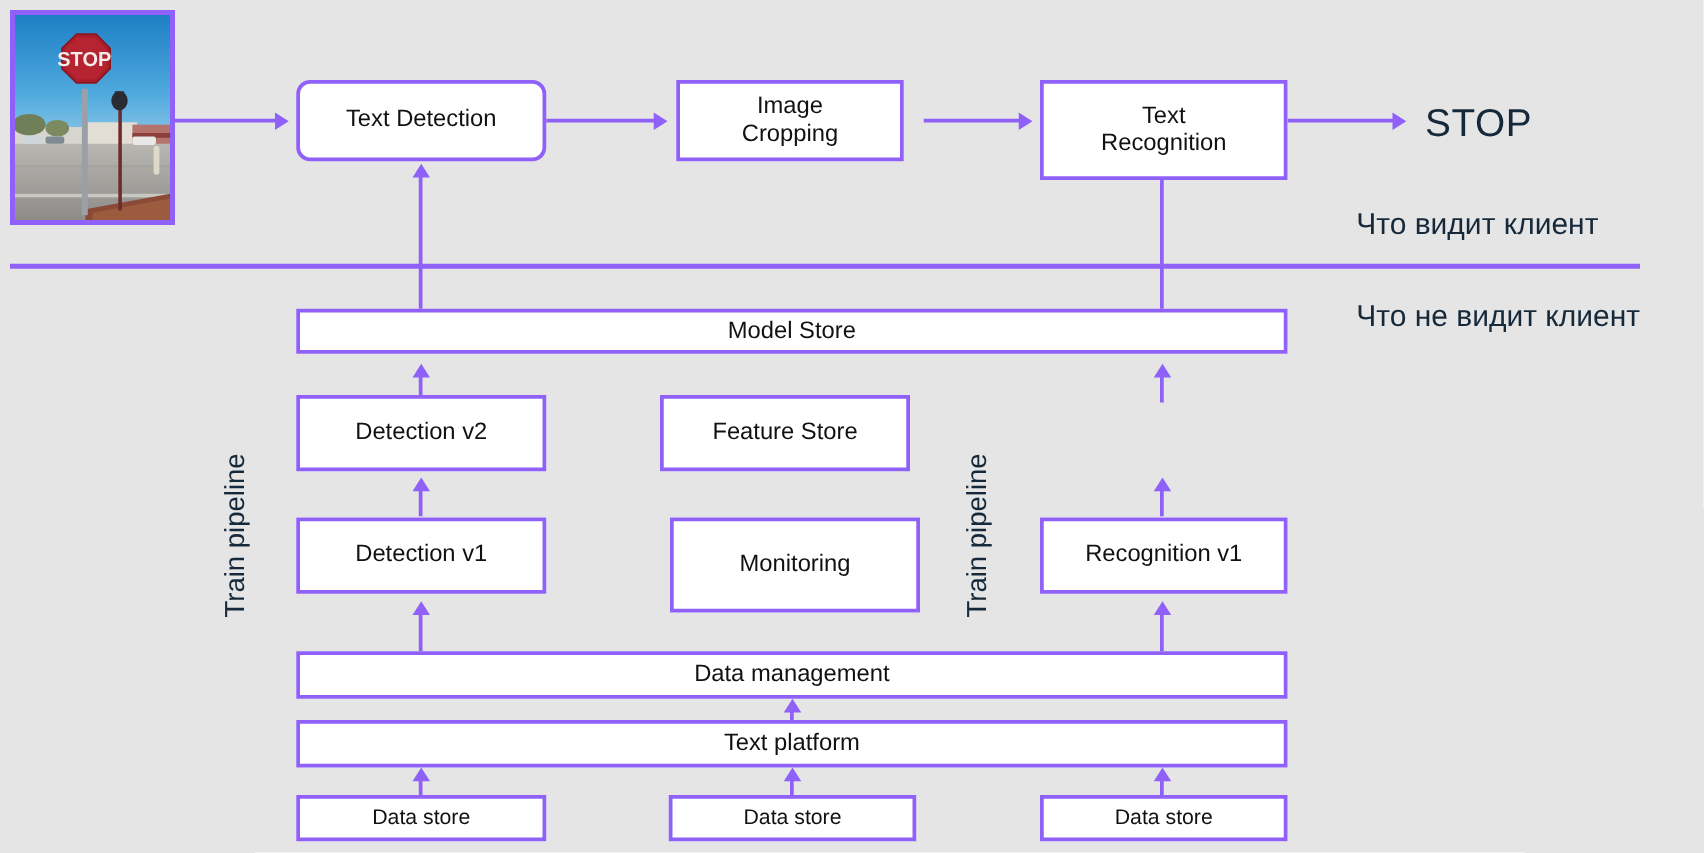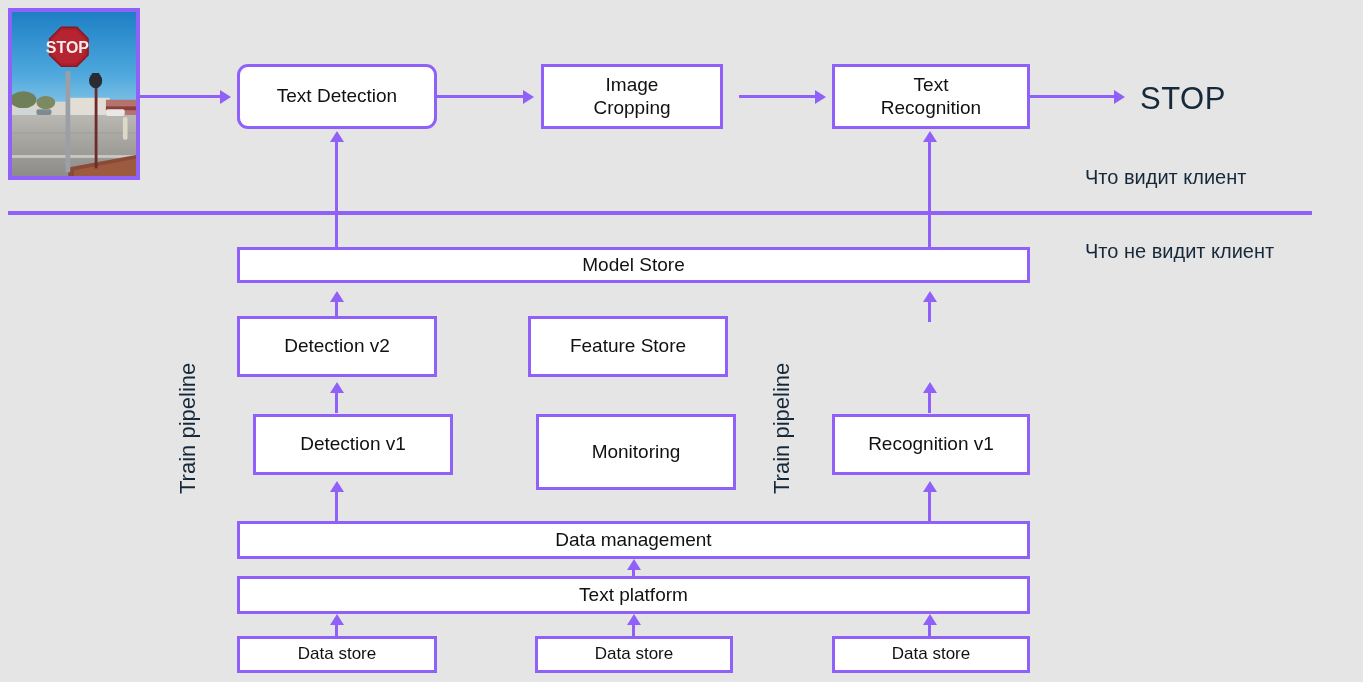--- a/index.html
+++ b/index.html
@@ -80,21 +80,21 @@
   }
 
   
   .txt {
     position: absolute;
     color: #16293a;
     white-space: nowrap;
     z-index: 6;
   }
   .txt-stop { font-size: 31px; letter-spacing: .5px; }
-  .txt-ru   { font-size: 20px; }
+  .txt-ru   { font-size: 24px; }
 
   .vlabel {
     position: absolute;
     color: #16293a;
     font-size: 22px;
     white-space: nowrap;
     transform-origin: 0 0;
     transform: rotate(-90deg);
     z-index: 6;
   }
@@ -160,21 +160,21 @@
 
   <div class="line-h" style="left:437px; top:95px; width:88px;"></div>
   <div class="arrow-r" style="left:523px; top:89.5px;"></div>
 
   <div class="box" style="left:541px; top:64px; width:182px; height:65px;">Image
 Cropping</div>
 
   <div class="line-h" style="left:739px; top:95px; width:78px;"></div>
   <div class="arrow-r" style="left:815px; top:89.5px;"></div>
 
-  <div class="box" style="left:832px; top:64px; width:198px; height:65px;">Text
+  <div class="box" style="left:832px; top:64px; width:198px; height:80px;">Text
 Recognition</div>
 
   <div class="line-h" style="left:1030px; top:95px; width:86px;"></div>
   <div class="arrow-r" style="left:1114px; top:89.5px;"></div>
 
   <div class="txt txt-stop" style="left:1140px; top:81px;">STOP</div>
 
   <div class="txt txt-ru" style="left:1085px; top:166px;">Что видит клиент</div>
 
   <div class="divider" style="left:8px; top:211px; width:1304px;"></div>
@@ -194,21 +194,21 @@
   <div class="vlabel" style="left:769px; top:494px;">Train pipeline</div>
 
   <div class="line-v" style="left:335px; top:300px; height:22px;"></div>
   <div class="arrow-u" style="left:329.5px; top:291px;"></div>
 
   <div class="box" style="left:237px; top:316px; width:200px; height:61px;">Detection v2</div>
 
   <div class="line-v" style="left:335px; top:391px; height:22px;"></div>
   <div class="arrow-u" style="left:329.5px; top:382px;"></div>
 
-  <div class="box" style="left:237px; top:414px; width:200px; height:61px;margin-left:16px;">Detection v1</div>
+  <div class="box" style="left:237px; top:414px; width:200px; height:61px;">Detection v1</div>
 
   <div class="line-v" style="left:335px; top:490px; height:31px;"></div>
   <div class="arrow-u" style="left:329.5px; top:481px;"></div>
 
   <div class="line-v" style="left:928px; top:300px; height:22px;"></div>
   <div class="arrow-u" style="left:922.5px; top:291px;"></div>
 
 
   <div class="line-v" style="left:928px; top:391px; height:22px;"></div>
   <div class="arrow-u" style="left:922.5px; top:382px;"></div>

